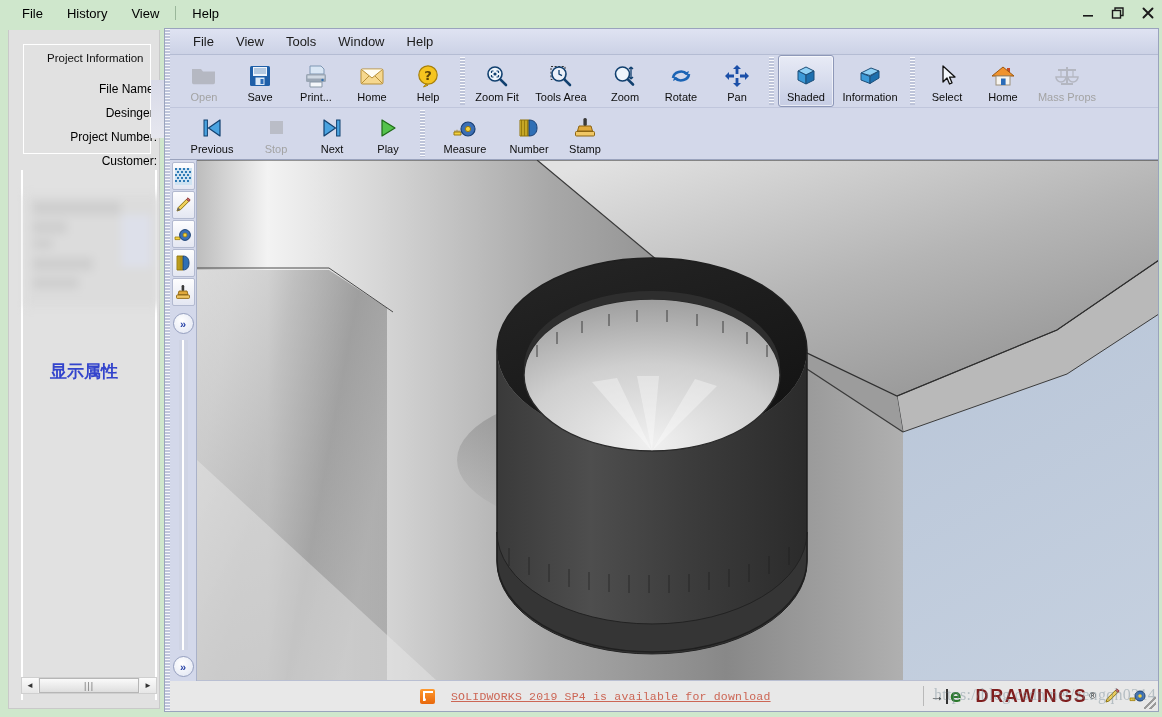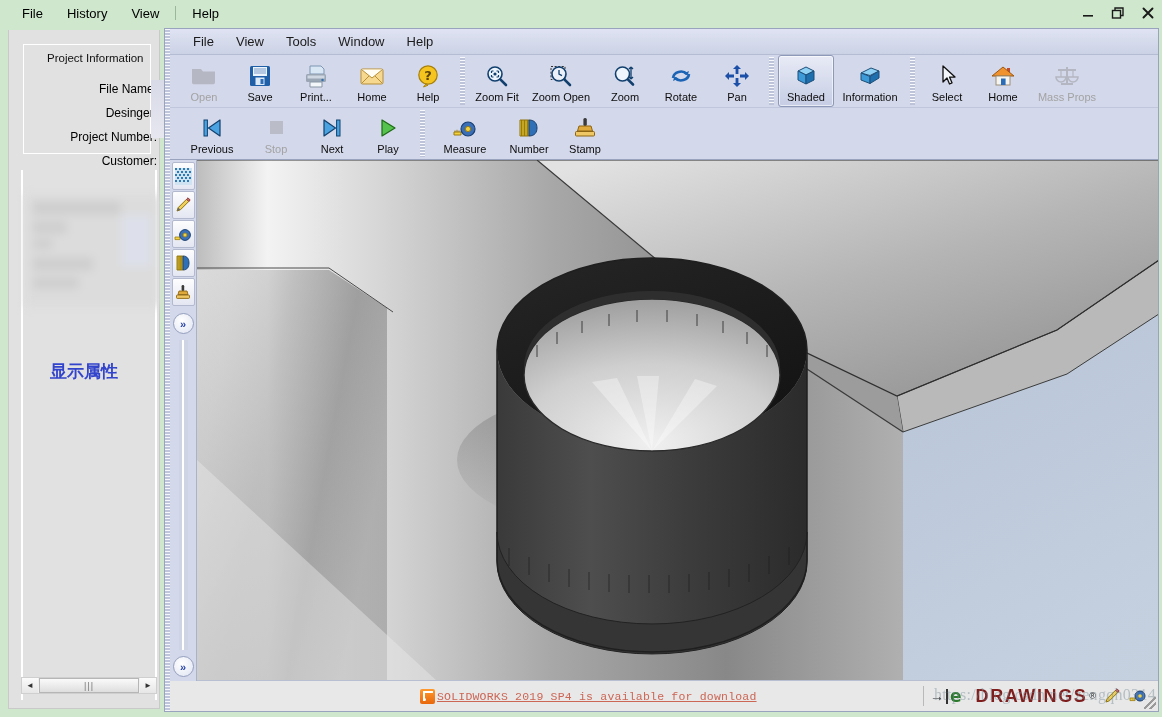--- a/index.html
+++ b/index.html
@@ -189,21 +189,21 @@
   .vchev-bottom { margin-bottom: 4px; }
 
   .scene { position: absolute; left: 27px; top: 0; right: 0; bottom: 0; overflow: hidden; }
 
   
   .statusbar {
     position: absolute; left: 5px; right: 0; bottom: 0; height: 31px;
     background: #e8e8e8; border-top: 1px solid #b9bfd2;
     display: flex; align-items: center;
   }
-  .sb-left { flex: 1; display: flex; align-items: center; padding-left: 250px; gap: 2px; }
+  .sb-left { flex: 1; display: flex; align-items: center; padding-left: 250px; gap: 16px; }
   .rss-ico {
     width: 15px; height: 15px; border-radius: 2px;
     background: linear-gradient(180deg,#ff9a2e,#e8680c);
     position: relative; flex: none;
   }
   .rss-ico::before {
     content: ""; position: absolute; left: 3px; bottom: 3px;
     width: 3px; height: 3px; border-radius: 50%; background: #fff;
   }
   .rss-ico::after {
@@ -411,21 +411,21 @@
 
         <div class="tbtn wide">
           <div class="ico">
             <svg width="28" height="24" viewBox="0 0 28 24">
               <rect x="4" y="2.5" width="14" height="13" fill="none" stroke="#333" stroke-width="1" stroke-dasharray="2 1.6"></rect>
               <circle cx="12" cy="10" r="7" fill="rgba(238,245,252,.85)" stroke="#11406f" stroke-width="1.6"></circle>
               <path d="M17.3 15.3 L23 21" stroke="#11406f" stroke-width="2.6" stroke-linecap="round"></path>
               <path d="M12 6 v4 l3 1.6" stroke="#11406f" stroke-width="1.3" fill="none"></path>
             </svg>
           </div>
-          <div class="lbl">Zoom Open</div>
+          <div class="lbl">Tools Area</div>
         </div>
 
         <div class="tbtn">
           <div class="ico">
             <svg width="28" height="24" viewBox="0 0 28 24">
               <circle cx="11.5" cy="10" r="7" fill="#eef5fc" stroke="#11406f" stroke-width="1.6"></circle>
               <path d="M16.8 15.3 L22 20.5" stroke="#11406f" stroke-width="2.6" stroke-linecap="round"></path>
               <path d="M20 3 v12 M20 3 l-2 2 M20 3 l2 2 M20 15 l-2 -2 M20 15 l2 -2" stroke="#11406f" stroke-width="1.3" fill="none"></path>
             </svg>
           </div>

